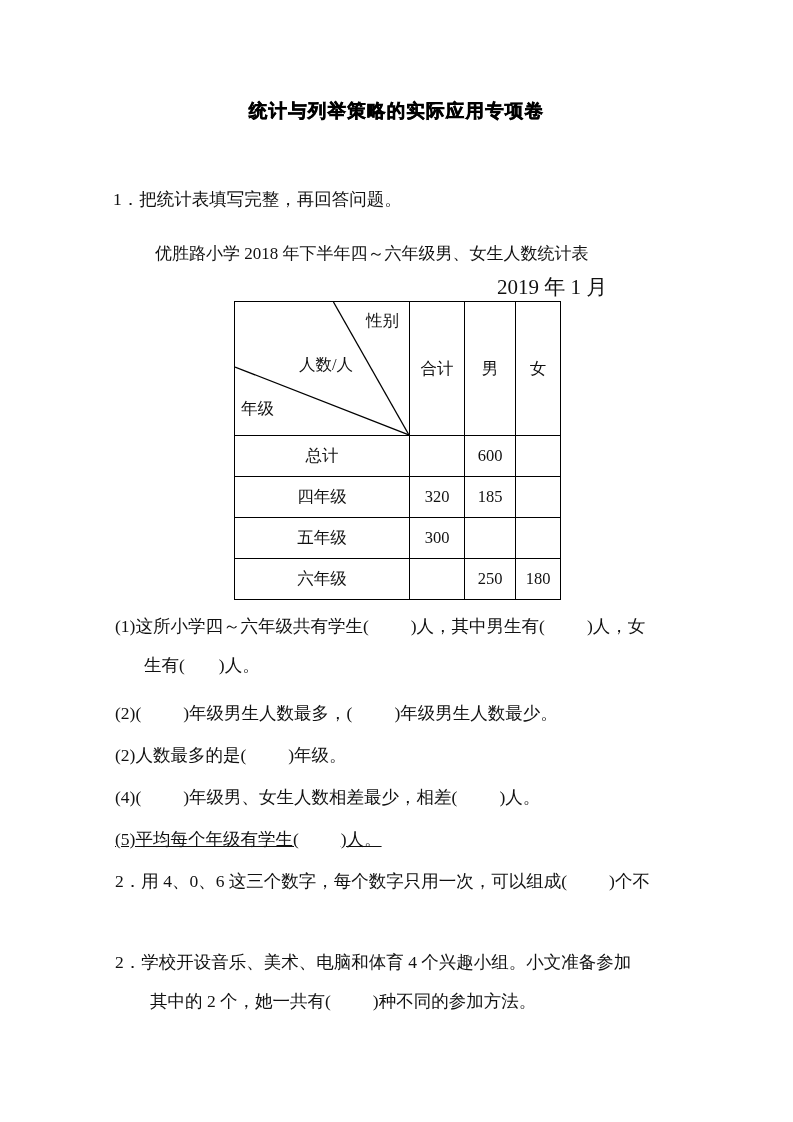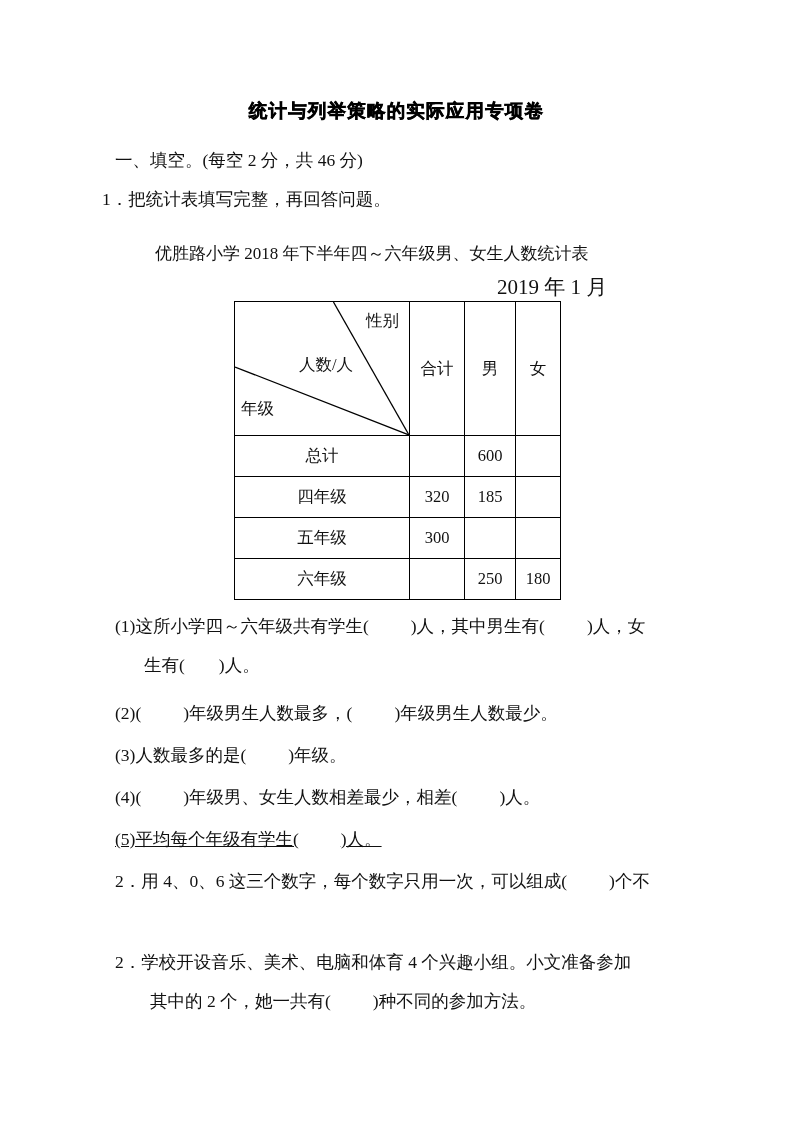--- a/index.html
+++ b/index.html
@@ -39,21 +39,21 @@
   
   .para {
     position: absolute;
     font-size: 17.5px;
     line-height: 39px;
     color: #111;
     white-space: nowrap;
   }
 
   .sec-head     { left: 115px; top: 141px; }
-  .q1-head      { left: 102px; top: 180px; }
+  .q1-head      { left: 113px; top: 180px; }
 
   .tbl-caption  { left: 155px; top: 234px; font-size: 17px; }
   .tbl-date     { left: 497px; top: 268px; font-size: 21px; }
 
   
   .stat-table {
     position: absolute;
     left: 234px;
     top: 301px;
     width: 326px;
@@ -113,21 +113,20 @@
   }
   .blank-sm { display: inline-block; width: 34px; }
 </style>
 </head>
 <body>
 
 <div class="page">
 
   <div class="doc-title">统计与列举策略的实际应用专项卷</div>
 
-  <div class="para sec-head">一、填空。(每空 2 分，共 46 分)</div>
 
   <div class="para q1-head">1．把统计表填写完整，再回答问题。</div>
 
   <div class="para tbl-caption">优胜路小学 2018 年下半年四～六年级男、女生人数统计表</div>
   <div class="para tbl-date">2019 年 1 月</div>
 
   <table class="stat-table">
     <colgroup>
       <col class="col-label">
         <col class="col-tot">
@@ -183,21 +182,21 @@
 
   <div class="qline" style="left:144px; top:646px;">
     <span>生有(</span><span class="blank-sm"></span><span>)人。</span>
   </div>
 
   <div class="qline" style="left:115px; top:694px;">
     <span>(2)(</span><span class="blank"></span><span>)年级男生人数最多，(</span><span class="blank"></span><span>)年级男生人数最少。</span>
   </div>
 
   <div class="qline" style="left:115px; top:736px;">
-    <span>(3)人数最多的是(</span><span class="blank"></span><span>)年级。</span>
+    <span>(2)人数最多的是(</span><span class="blank"></span><span>)年级。</span>
   </div>
 
   <div class="qline" style="left:115px; top:778px;">
     <span>(4)(</span><span class="blank"></span><span>)年级男、女生人数相差最少，相差(</span><span class="blank"></span><span>)人。</span>
   </div>
 
   <div class="qline" style="left:115px; top:820px;text-decoration:underline;">
     <span>(5)平均每个年级有学生(</span><span class="blank"></span><span>)人。</span>
   </div>
 

